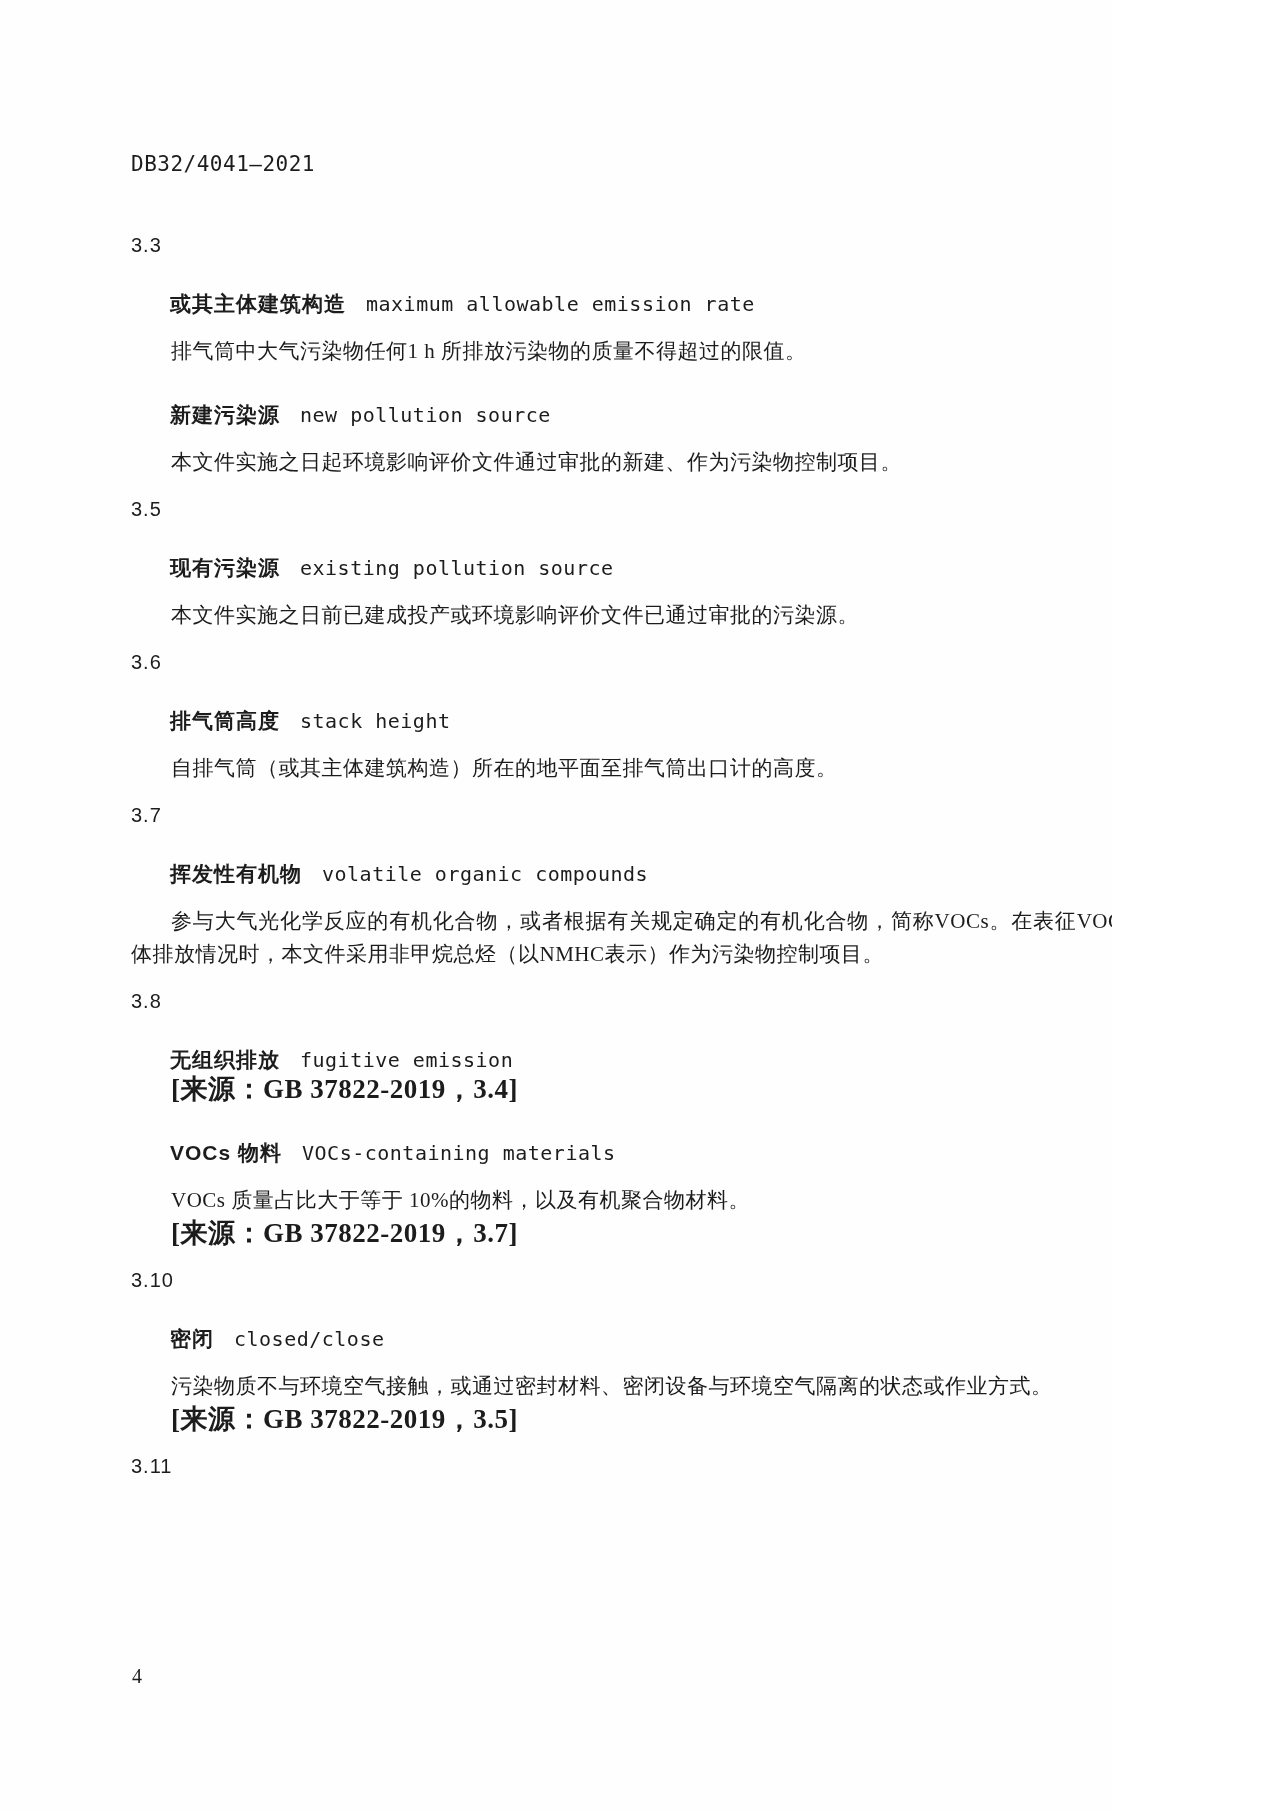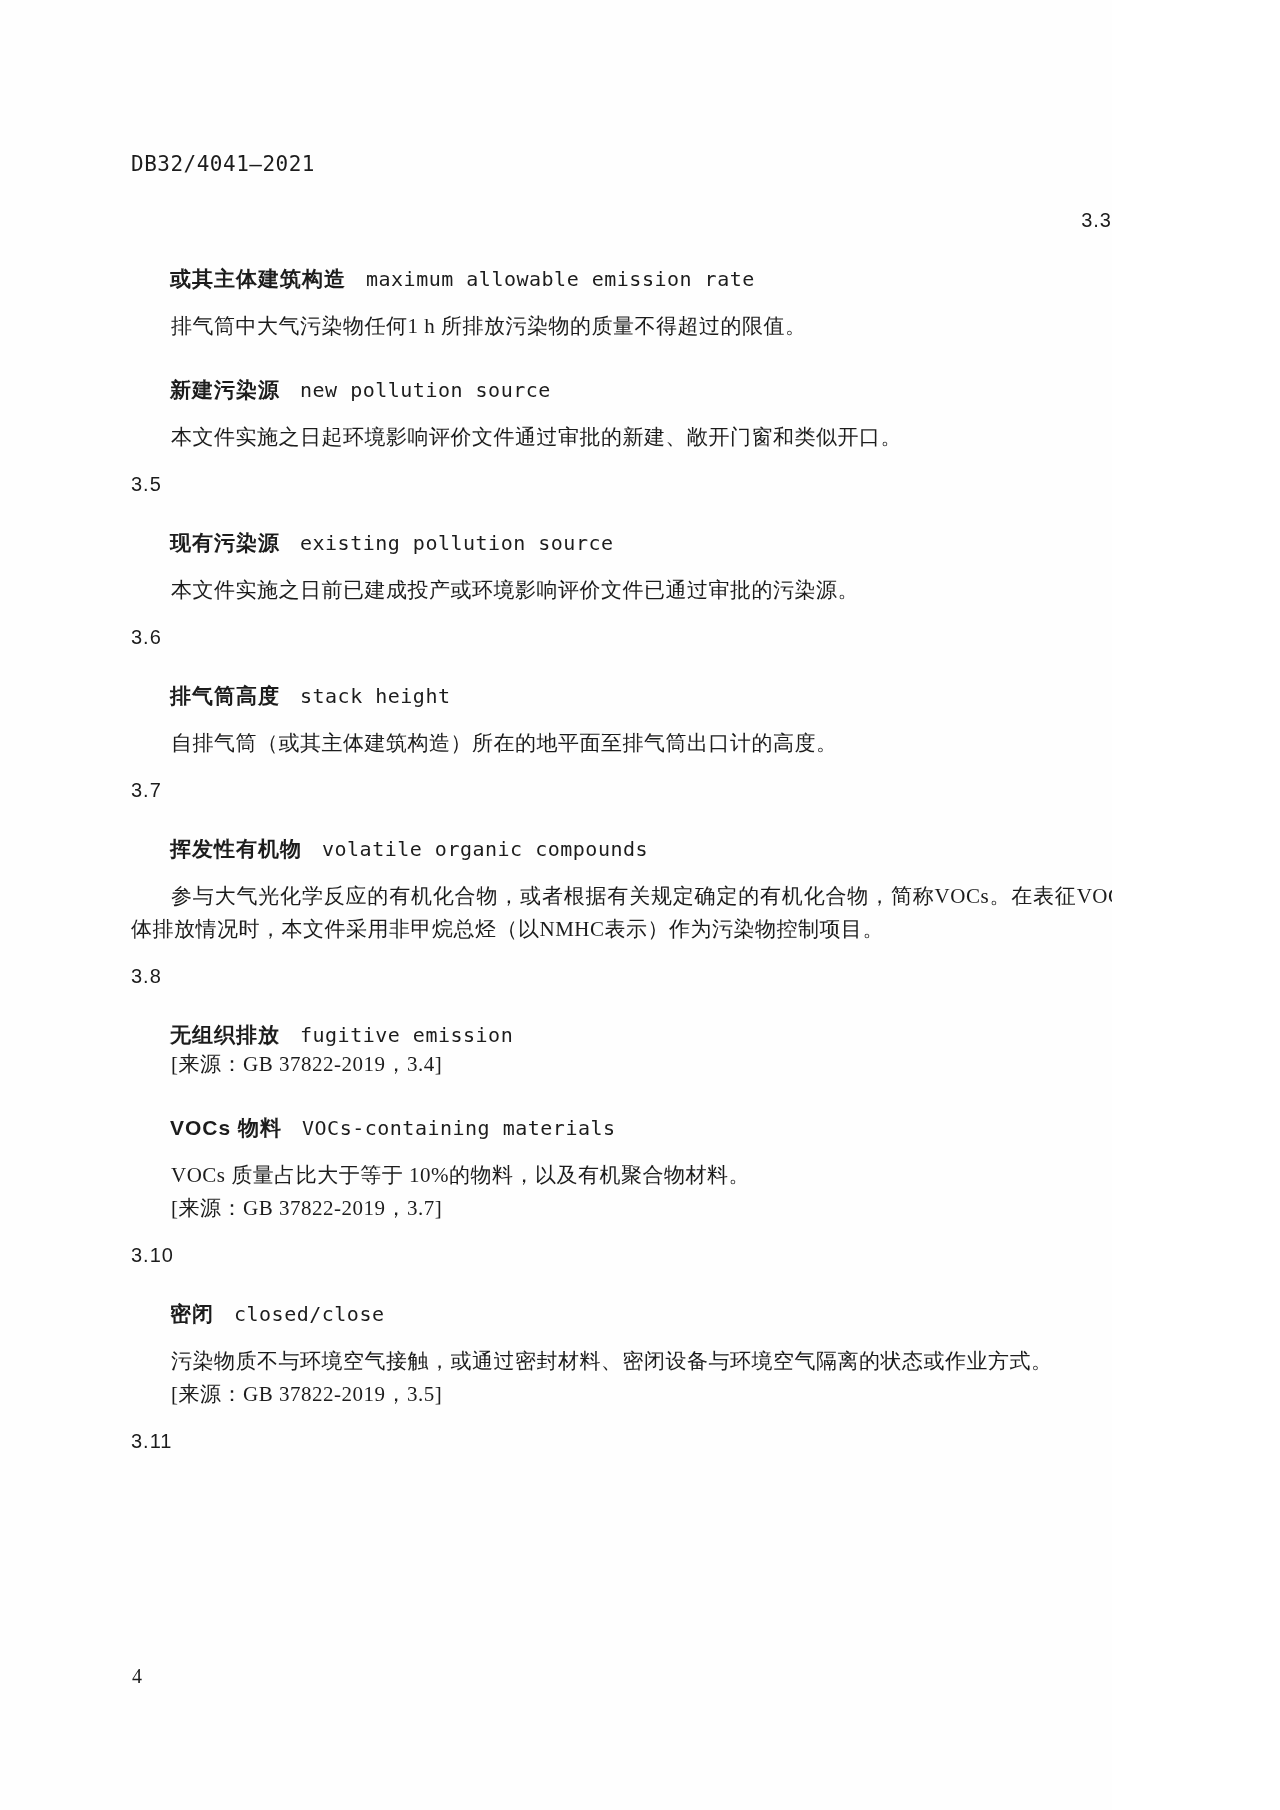--- a/index.html
+++ b/index.html
@@ -25,21 +25,21 @@
     font-family: "DejaVu Sans Mono", "Liberation Mono", monospace;
   }
   .sec-number {
     margin: 18px 0 0 131px;
     font-size: 20px;
     line-height: 24px;
     letter-spacing: 1px;
     font-weight: 500;
     font-family: "Liberation Sans", "DejaVu Sans", sans-serif;
   }
-  .section:first-child .sec-number { margin-top: 31px; text-align: right; }
+  .section:first-child .sec-number { margin-top: 56px; }
   .sec-heading {
     margin: 34px 0 0 170px;
     font-size: 21px;
     line-height: 26px;
     font-weight: normal;
   }
   .term-zh {
     font-weight: bold;
     letter-spacing: 1px;
     font-family: "Liberation Sans", "DejaVu Sans", sans-serif;
@@ -56,24 +56,25 @@
     width: 1022px;
     font-size: 21px;
     line-height: 33px;
     text-indent: 40px;
     letter-spacing: 0.5px;
     text-align: justify;
   }
   .source {
     margin: 0 0 0 131px;
     width: 1022px;
-    font-size: 21px;
+    font-size: 27px;
     line-height: 33px;
     text-indent: 40px;
     letter-spacing: 0.5px;
+    font-weight: bold;
   }
   .page-number {
     position: absolute;
     left: 132px;
     top: 1664px;
     font-size: 20px;
     line-height: 24px;
     font-family: "Liberation Serif", serif;
   }
 </style>
@@ -85,21 +86,21 @@
 
   <div id="sections">
   <div class="section">
     <div class="sec-number">3.3</div>
     <div class="sec-heading"><span class="term-zh">或其主体建筑构造</span><span class="term-en">maximum allowable emission rate</span></div>
   <p class="para">排气筒中大气污染物任何1 h 所排放污染物的质量不得超过的限值。</p>
       </div>
 
   <div class="section">
     <div class="sec-heading"><span class="term-zh">新建污染源</span><span class="term-en">new pollution source</span></div>
-  <p class="para">本文件实施之日起环境影响评价文件通过审批的新建、敞开门窗和类似开口。</p>
+  <p class="para">本文件实施之日起环境影响评价文件通过审批的新建、作为污染物控制项目。</p>
       </div>
 
   <div class="section">
     <div class="sec-number">3.5</div>
     <div class="sec-heading"><span class="term-zh">现有污染源</span><span class="term-en">existing pollution source</span></div>
   <p class="para">本文件实施之日前已建成投产或环境影响评价文件已通过审批的污染源。</p>
       </div>
 
   <div class="section">
     <div class="sec-number">3.6</div>

